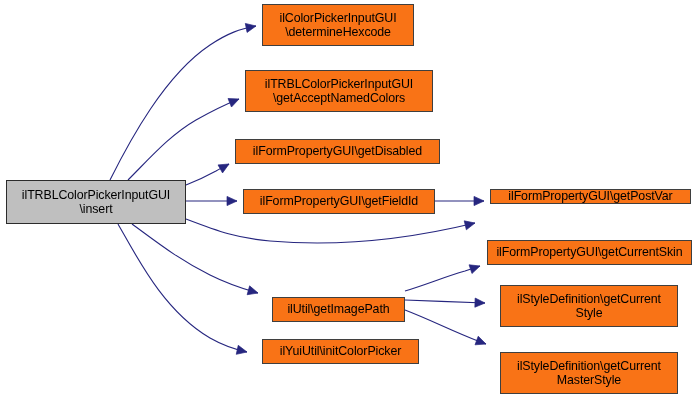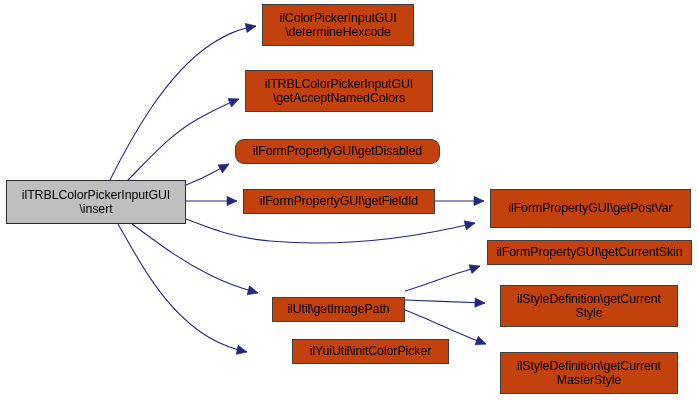--- a/index.html
+++ b/index.html
@@ -19,21 +19,21 @@
     position: absolute;
     left: 0;
     top: 0;
     width: 697px;
     height: 401px;
   }
   .node {
     position: absolute;
     box-sizing: border-box;
     border: 1px solid #3f3f3f;
-    background: #c2410c;
+    background: #f97316;
     color: #000000;
     display: flex;
     align-items: center;
     justify-content: center;
     text-align: center;
     font-size: 12.4px;
     line-height: 14.5px;
     letter-spacing: -0.1px;
     white-space: pre-line;
     z-index: 2;
@@ -81,24 +81,24 @@
       <path d="M 405 310 C 431 320 452 331 478 341 C 481 342 483 343 486 344" class="edge-path"></path>
       <polygon points="486,344 475.02265265177704,344.8110765663372 478.24106050646316,336.19238461912767" class="edge-head"></polygon>
     </svg>
   <div id="node-layer">
       <div class="node root" style="left: 6px; top: 180px; width: 180px; height: 44px;">ilTRBLColorPickerInputGUI
 \insert</div>
       <div class="node" style="left: 262px; top: 4px; width: 152px; height: 42px;">ilColorPickerInputGUI
 \determineHexcode</div>
       <div class="node" style="left: 245px; top: 70px; width: 188px; height: 42px;">ilTRBLColorPickerInputGUI
 \getAcceptNamedColors</div>
-      <div class="node" style="left: 235px; top: 139px; width: 205px; height: 25px; border-radius: 9px;">ilFormPropertyGUI\getDisabled</div>
+      <div class="node" style="left: 235px; top: 139px; width: 205px; height: 25px;">ilFormPropertyGUI\getDisabled</div>
       <div class="node" style="left: 243px; top: 189px; width: 192px; height: 25px;">ilFormPropertyGUI\getFieldId</div>
-      <div class="node" style="left: 490px; top: 189px; width: 201px; height: 39px;">ilFormPropertyGUI\getPostVar</div>
+      <div class="node" style="left: 490px; top: 189px; width: 201px; height: 15px;">ilFormPropertyGUI\getPostVar</div>
       <div class="node" style="left: 487px; top: 240px; width: 205px; height: 25px;">ilFormPropertyGUI\getCurrentSkin</div>
       <div class="node" style="left: 272px; top: 288px; width: 133px; height: 25px; margin-top: 9px;">ilUtil\getImagePath</div>
       <div class="node" style="left: 500px; top: 285px; width: 178px; height: 42px;">ilStyleDefinition\getCurrent
 Style</div>
-      <div class="node" style="left: 262px; top: 339px; width: 157px; height: 25px; margin-left: 30px;">ilYuiUtil\initColorPicker</div>
+      <div class="node" style="left: 262px; top: 339px; width: 157px; height: 25px;">ilYuiUtil\initColorPicker</div>
       <div class="node" style="left: 500px; top: 352px; width: 178px; height: 42px;">ilStyleDefinition\getCurrent
 MasterStyle</div>
     </div>
 </div>
 
 </body></html>

